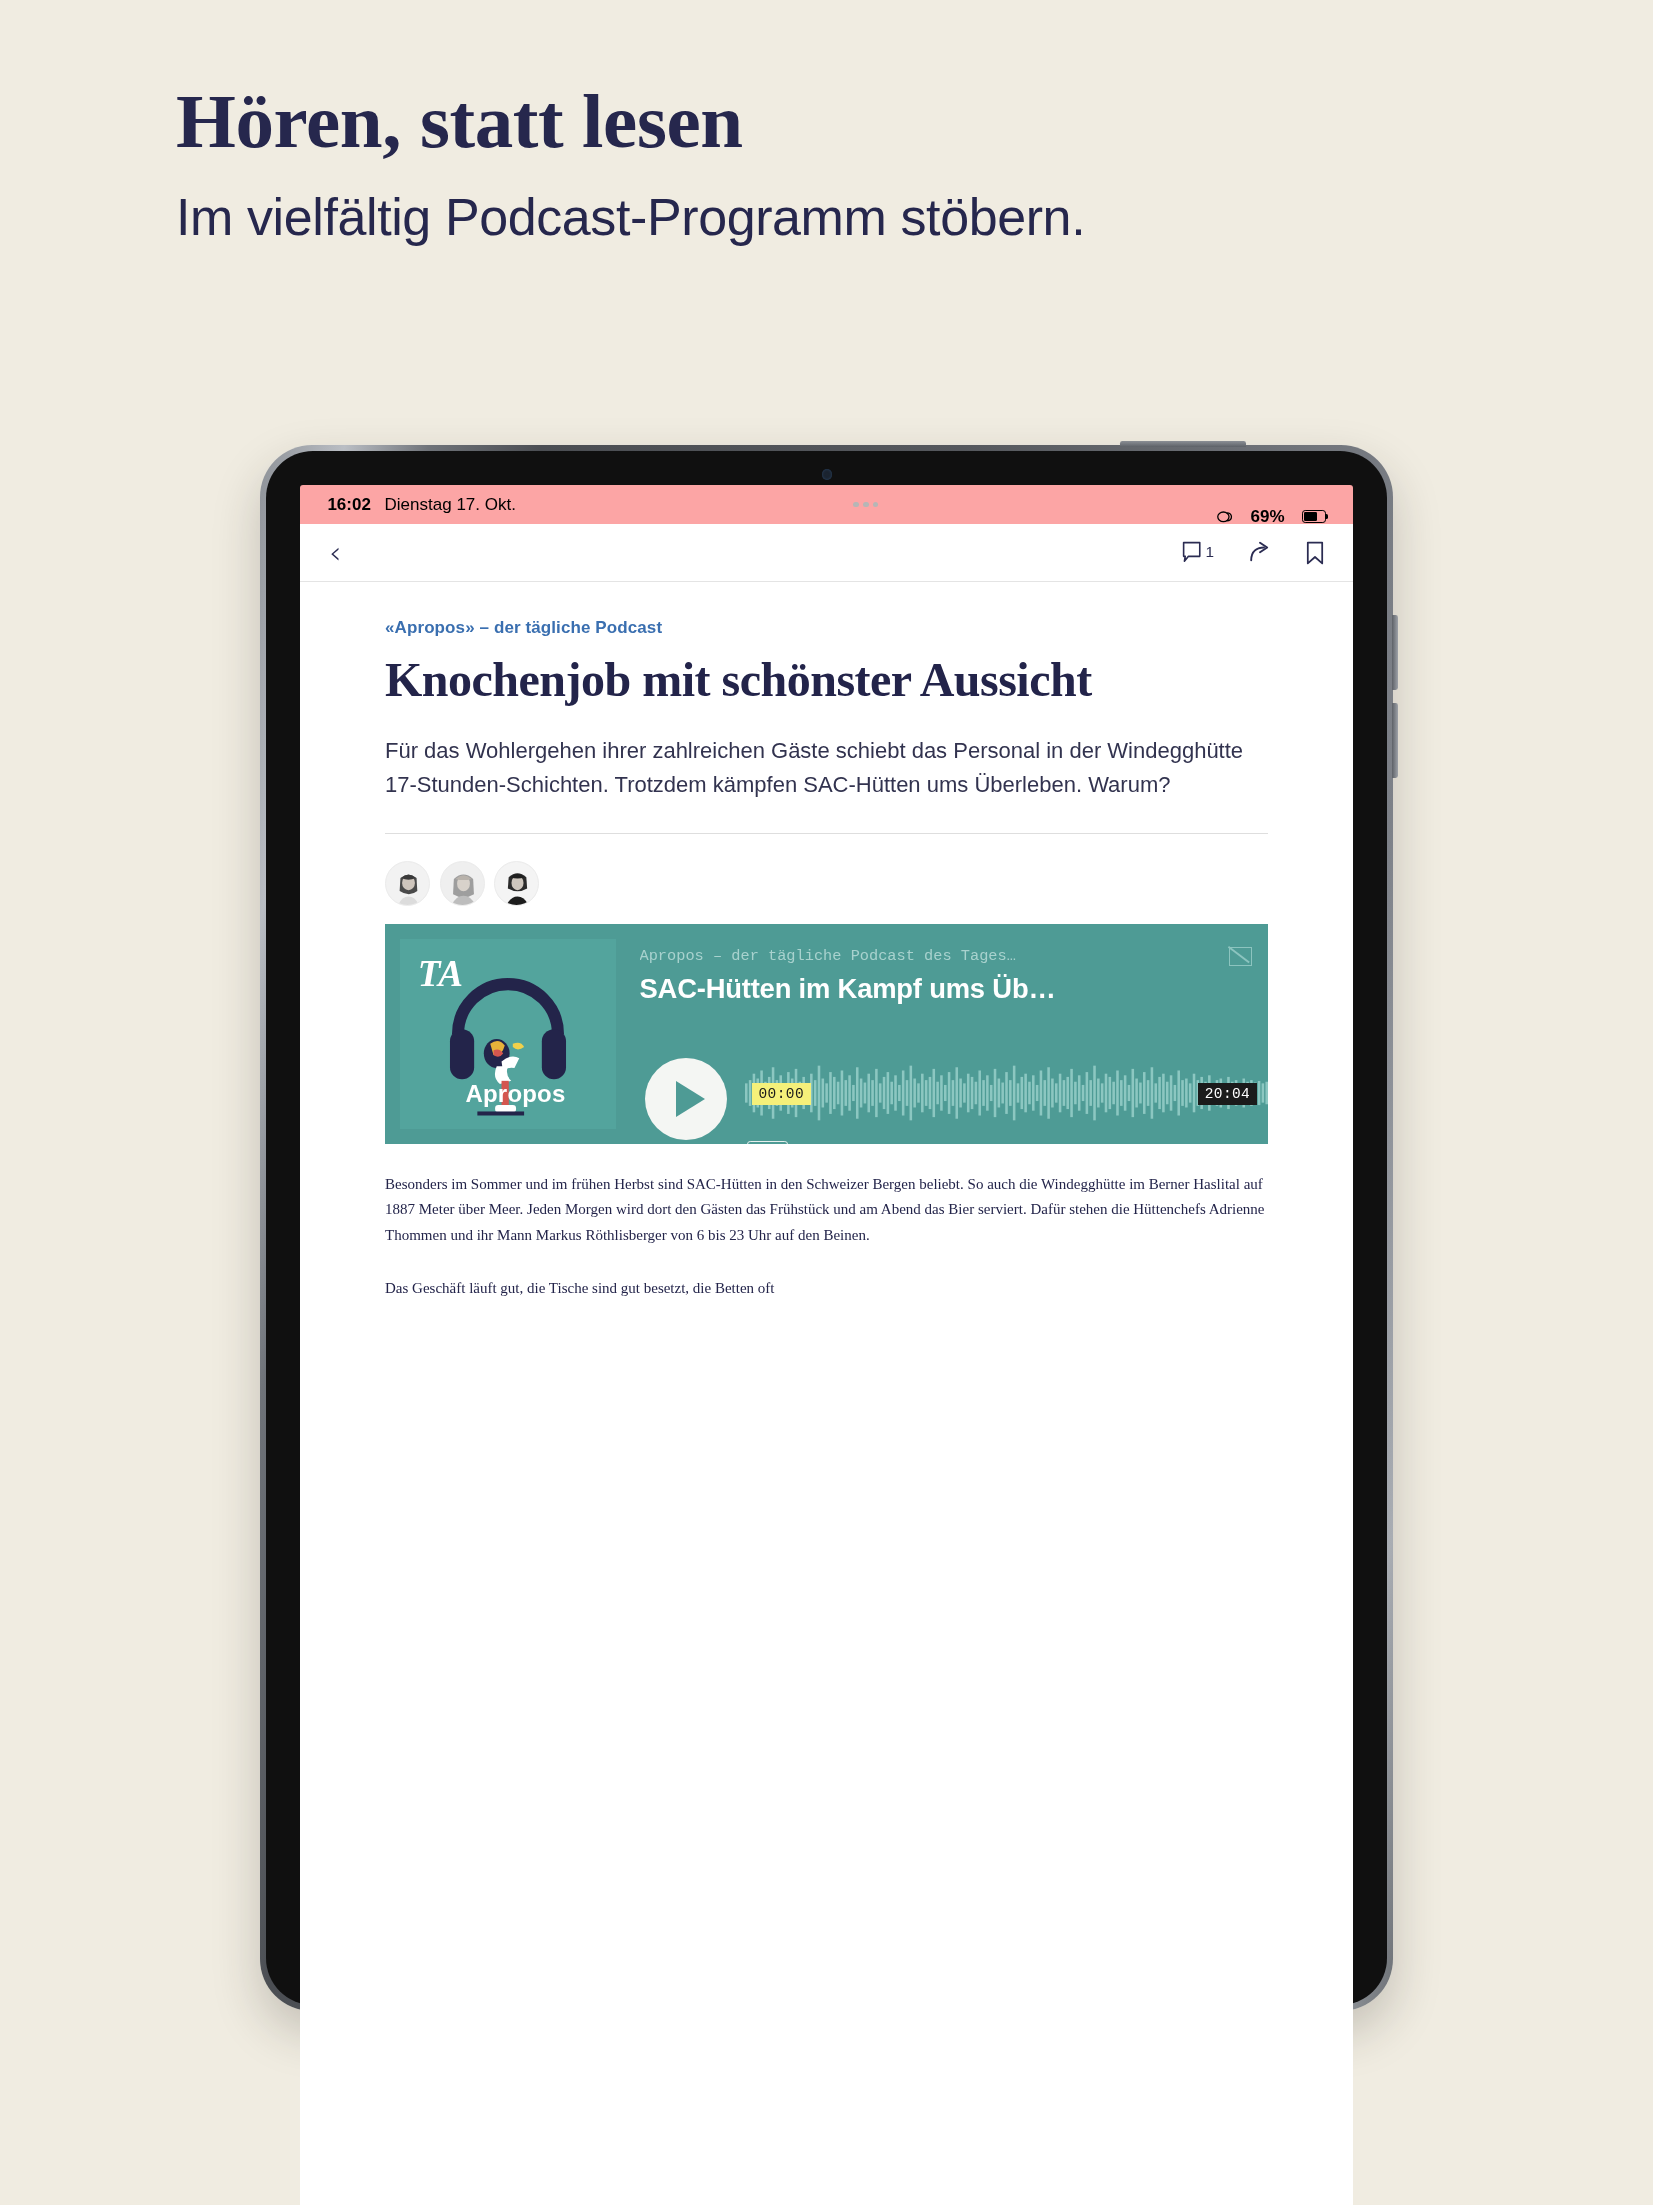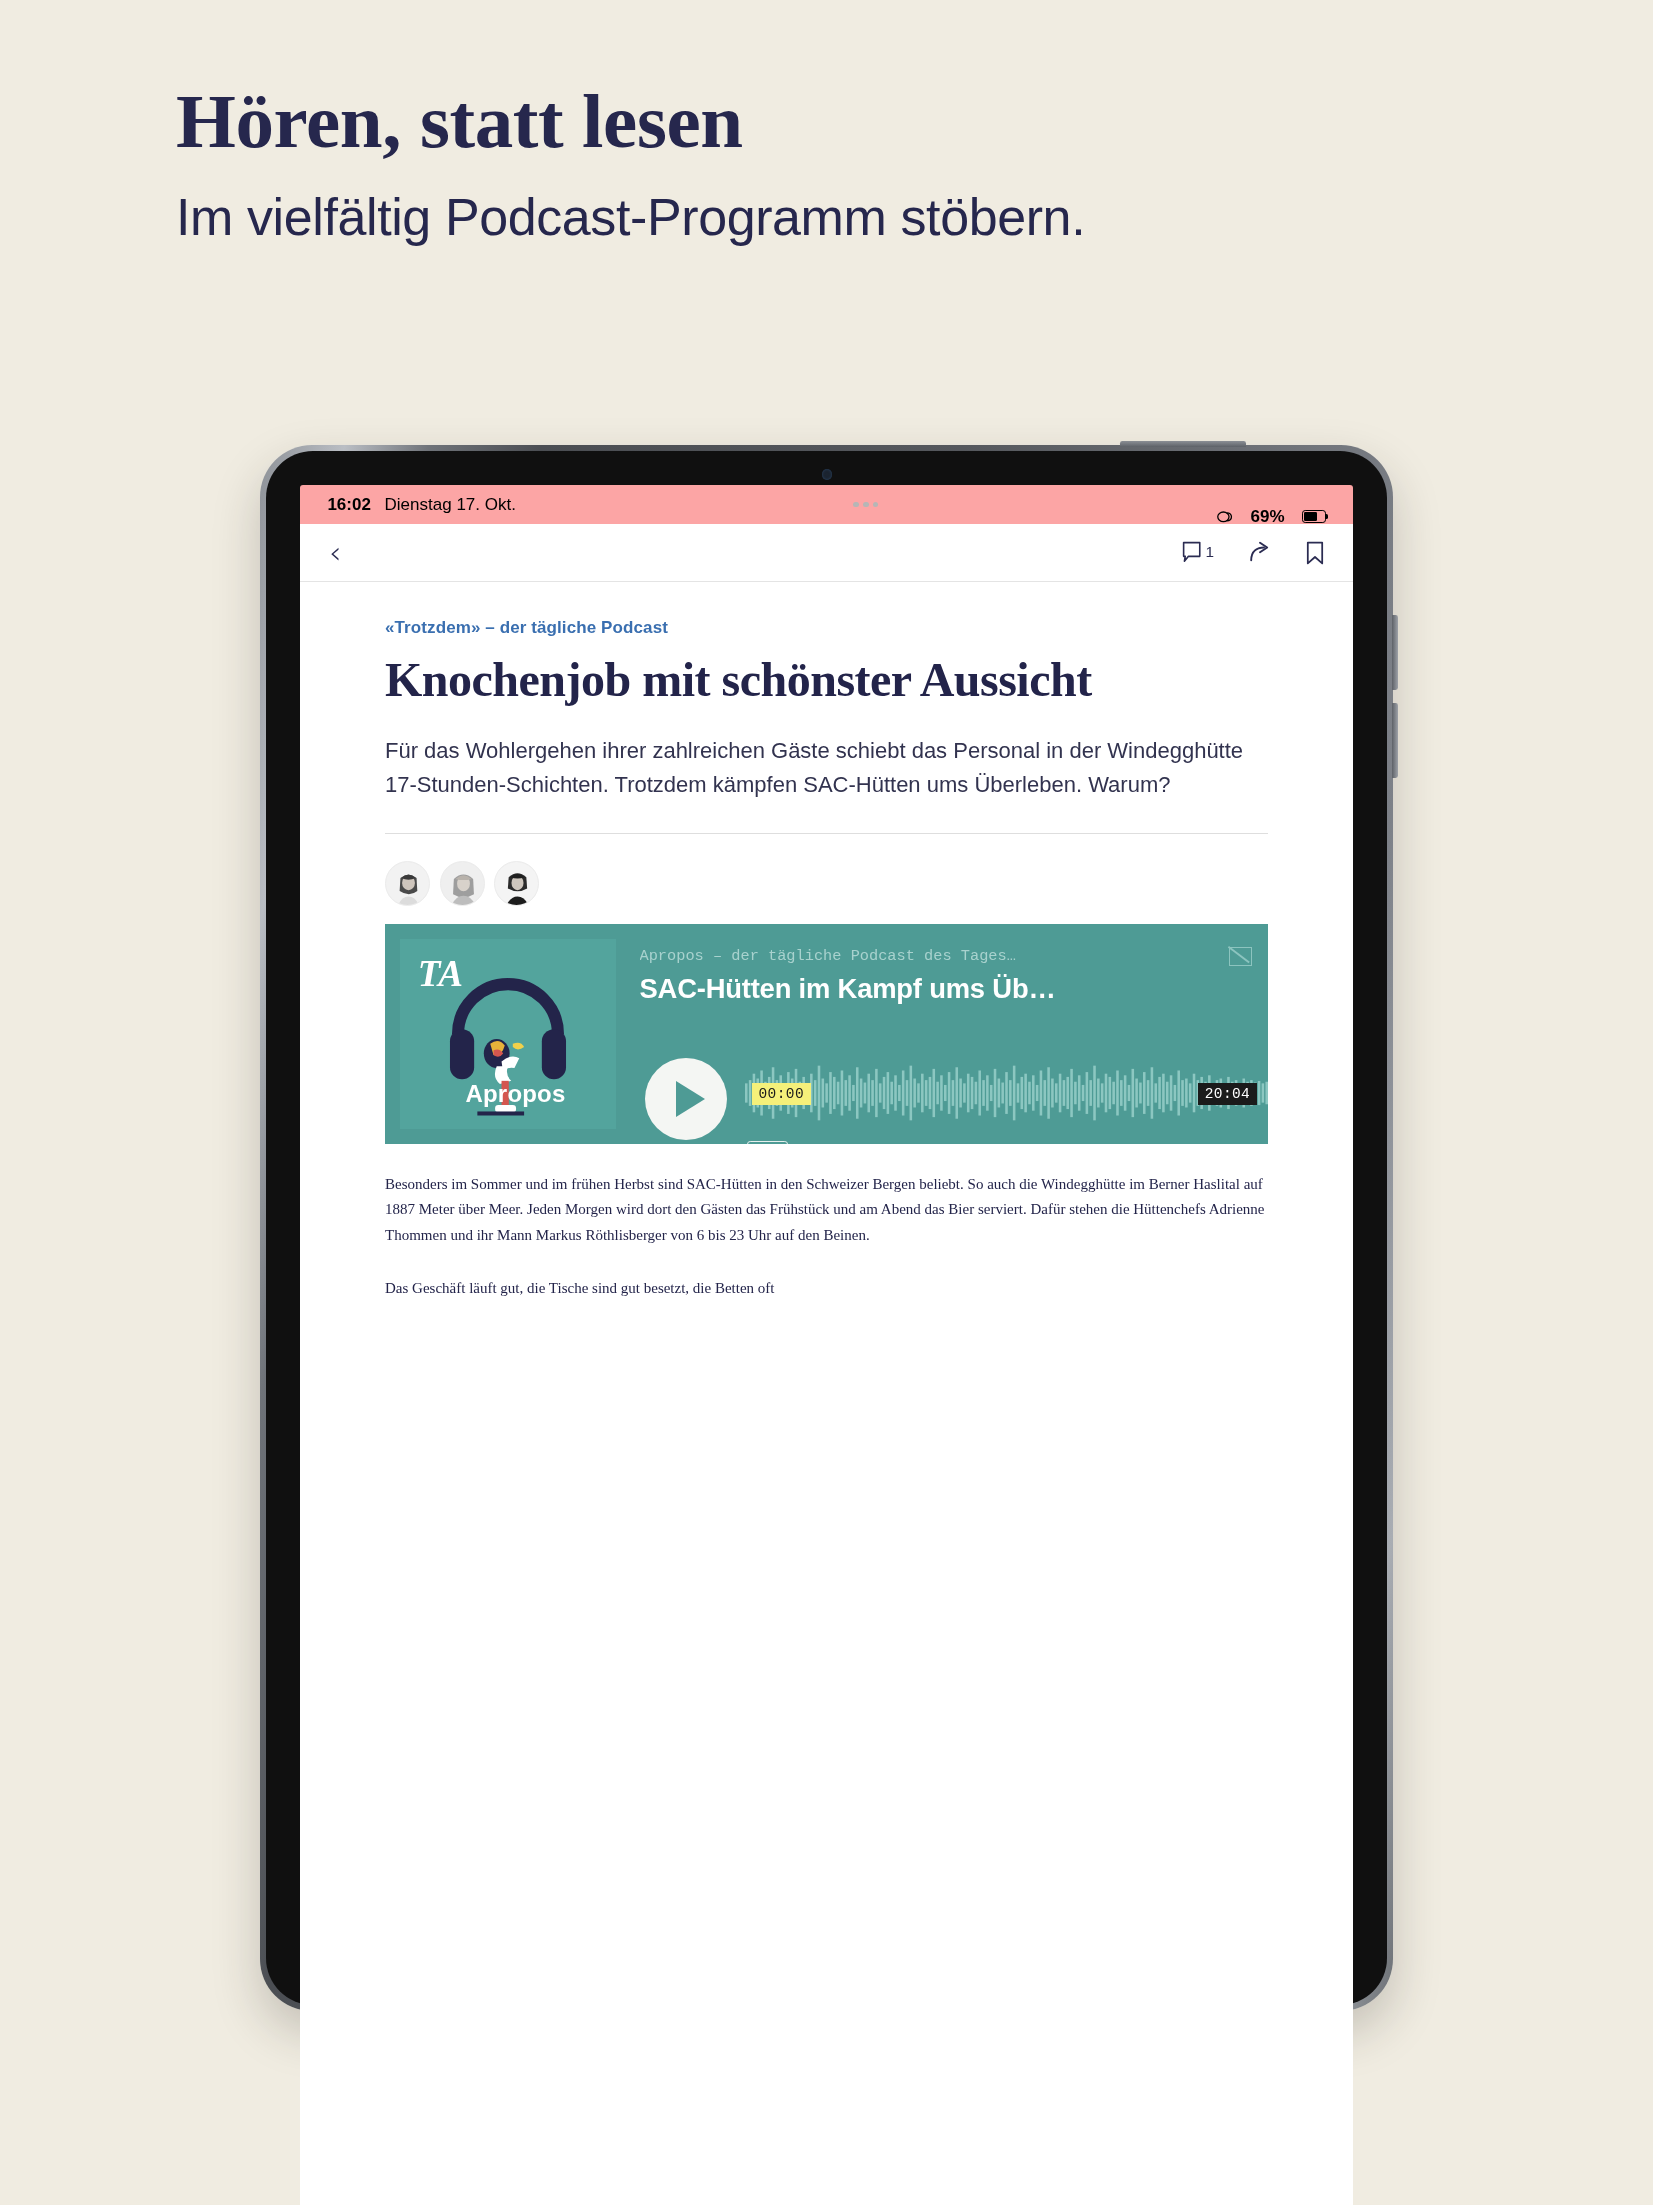--- a/index.html
+++ b/index.html
@@ -463,21 +463,21 @@
           <svg width="18" height="24" viewBox="0 0 22 30">
             <path d="M2 2h18v26l-9-8-9 8z" fill="none" stroke="#2b2c52" stroke-width="2.2" stroke-linejoin="round"></path>
           </svg>
         </span>
       </div>
     </div>
 
     <div class="article">
       <div class="art-inner">
 
-        <div class="kicker">«Trotzdem» – der tägliche Podcast</div>
+        <div class="kicker">«Apropos» – der tägliche Podcast</div>
         <div class="headline">Knochenjob mit schönster Aussicht</div>
         <div class="lead">Für das Wohlergehen ihrer zahlreichen Gäste schiebt das Personal in der Windegghütte 17-Stunden-Schichten. Trotzdem kämpfen SAC-Hütten ums Überleben. Warum?</div>
 
         <div class="rule"></div>
 
         <div class="byline-avatars">
           <span class="avatar">
             <svg width="45" height="45" viewBox="0 0 56 56">
               <rect width="56" height="56" fill="#f2f2f2"></rect>
               <path d="M18 20 q10 -9 20 0 l1 16 q-10 8 -22 0z" fill="#4a4a4a"></path>

